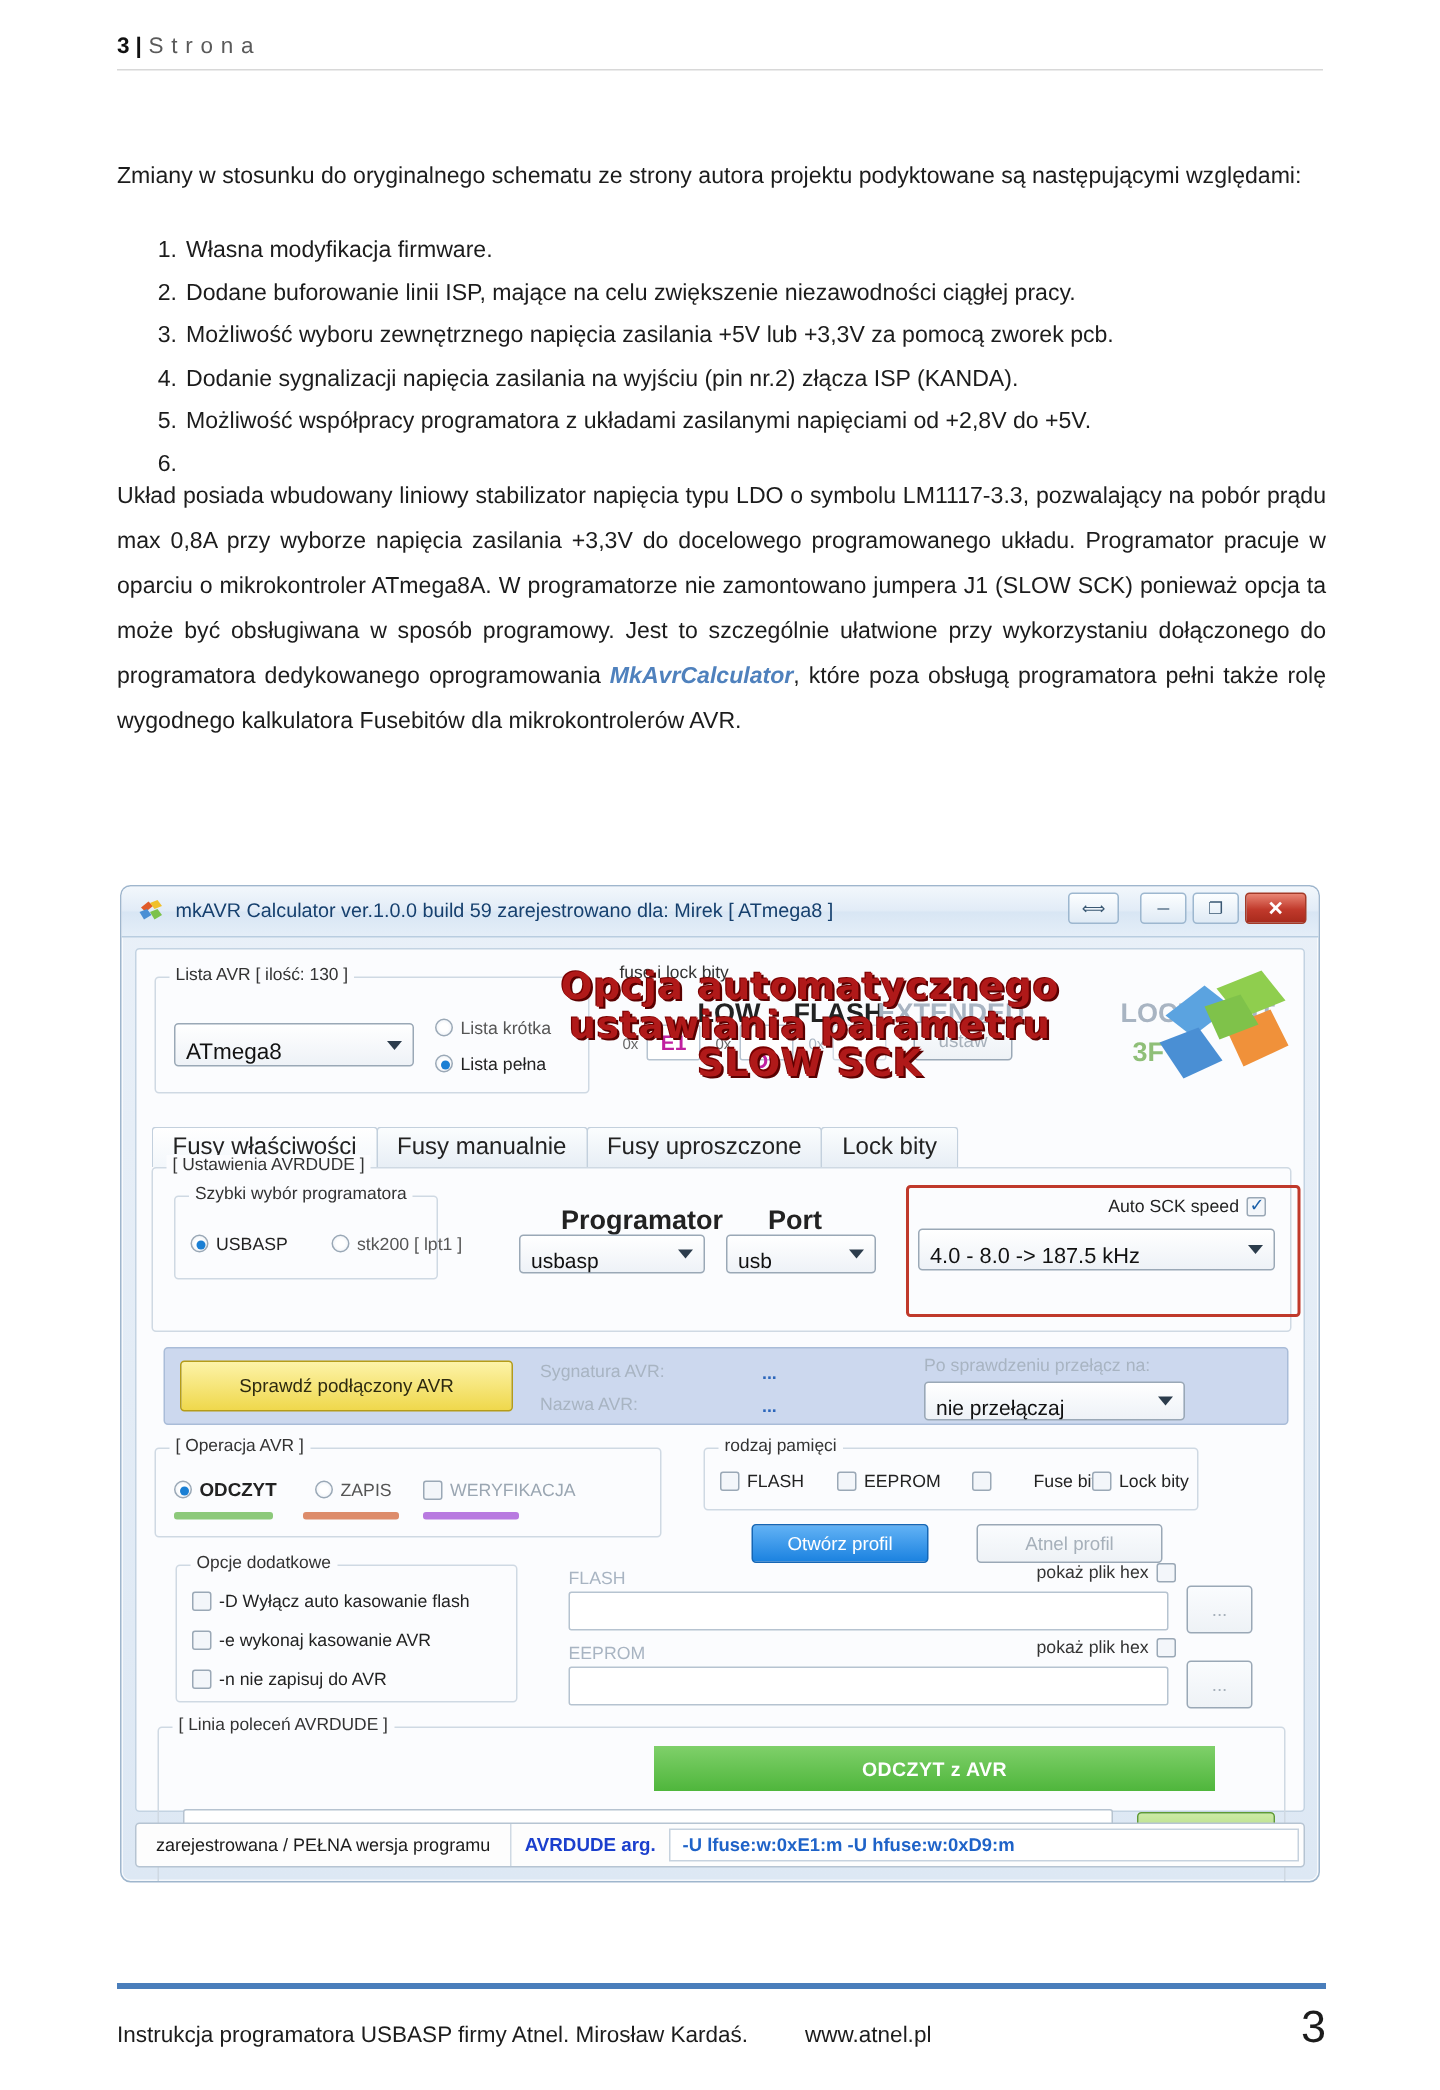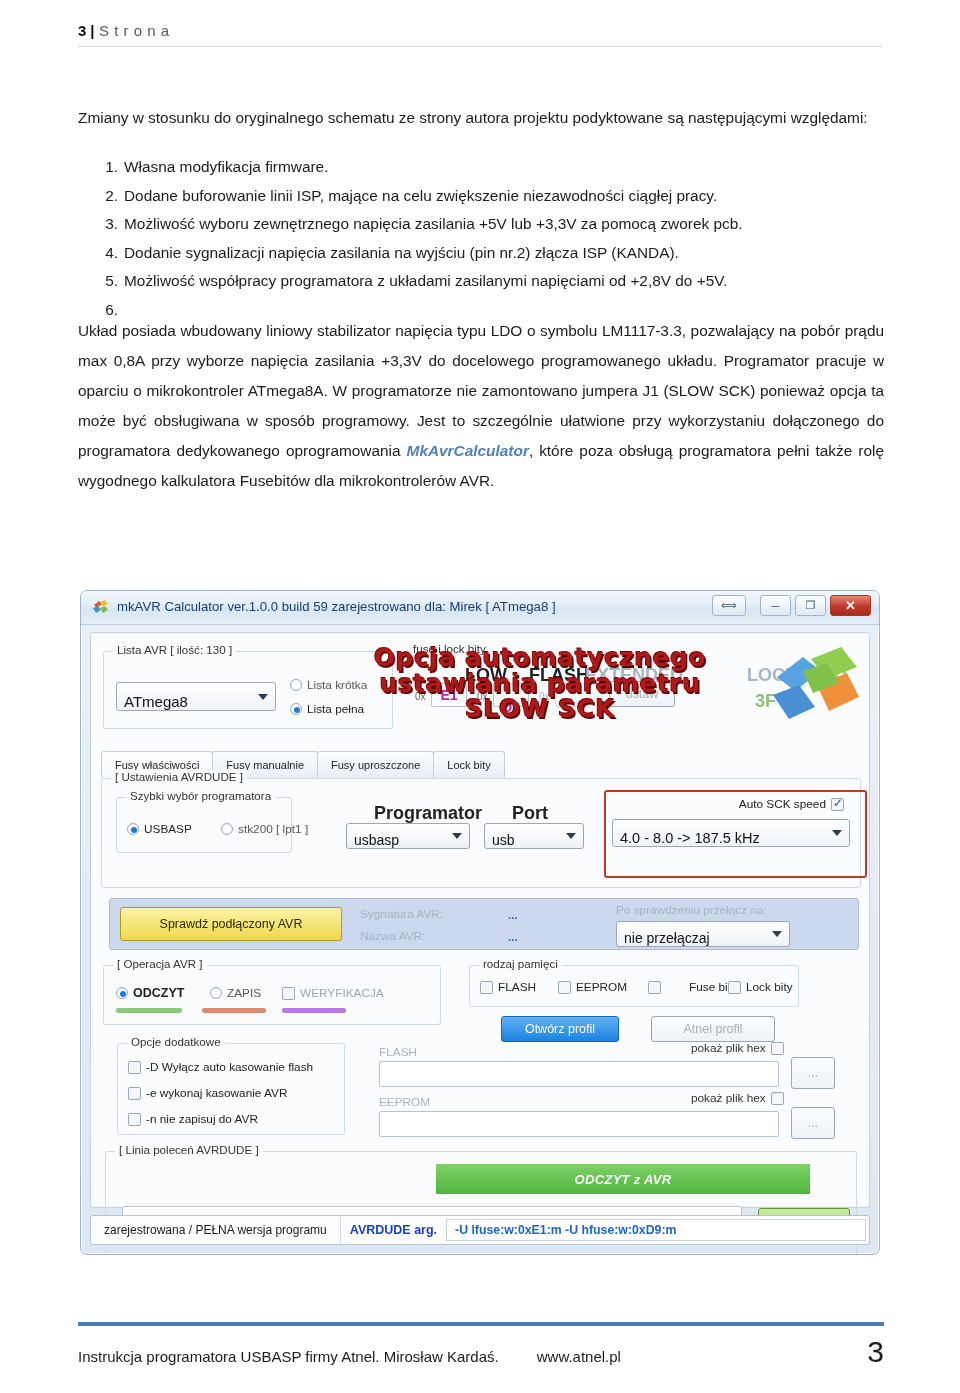--- a/index.html
+++ b/index.html
@@ -147,21 +147,21 @@
     font-weight:bold; font-size:11.5px;
   }
   .bar-green {
     position:absolute; background:linear-gradient(#7fd06a,#4fb63c);
     display:flex;align-items:center;justify-content:center;
     color:#fff; font-weight:bold; font-size:13px; letter-spacing:.3px;
   }
   .tabs { position:absolute; left:10px; top:118px; display:flex; }
   .tab {
     height:27px; padding:0 13px; display:flex; align-items:center;
-    font-size:11px; color:#222; border:1px solid #c3d0dd; border-bottom:none;
+    font-size:16px; color:#222; border:1px solid #c3d0dd; border-bottom:none;
     background:linear-gradient(#fbfdfe,#e7eef5); border-radius:3px 3px 0 0;
     margin-right:-1px;
   }
   .tab.active { background:linear-gradient(#ffffff,#f3f7fb); }
 
   .hl-panel { position:absolute; background:#ccd8ee; border:1px solid #a9bcd8; border-radius:3px; }
   .underline { position:absolute; height:5px; border-radius:2px; }
 
   .red-box { position:absolute; border:2px solid #c0392b; border-radius:3px; }
 
@@ -447,21 +447,21 @@
         <span>pokaż plik hex</span>
         <span class="box"></span>
       </span>
       <div class="fld" style="left:288px; top:478px; width:400px; height:26px;"></div>
       <div class="btn dis" style="left:700px; top:474px; width:44px; height:32px;">
         <span>...</span>
       </div>
 
       <div class="grp" style="left:14px; top:518px; width:752px; height:127px;">
         <span class="cap">[ Linia poleceń AVRDUDE ]</span>
-        <div class="bar-green" style="left:330px; top:12px; width:374px; height:30px;font-style:italic;">
+        <div class="bar-green" style="left:330px; top:12px; width:374px; height:30px;">
           <span>ODCZYT z AVR</span>
         </div>
         <div class="fld" style="left:16px; top:54px; width:620px; height:36px; display:flex; align-items:center; padding-left:9px;">
           <span style="font-size:13.5px; color:#111;">avrdude -p atmega8 -c usbasp -P usb  -B 8</span>
         </div>
         <div class="btn green" style="left:652px; top:56px; width:92px; height:34px;">
           <span>WYKONAJ</span>
         </div>
       </div>
     </div>

